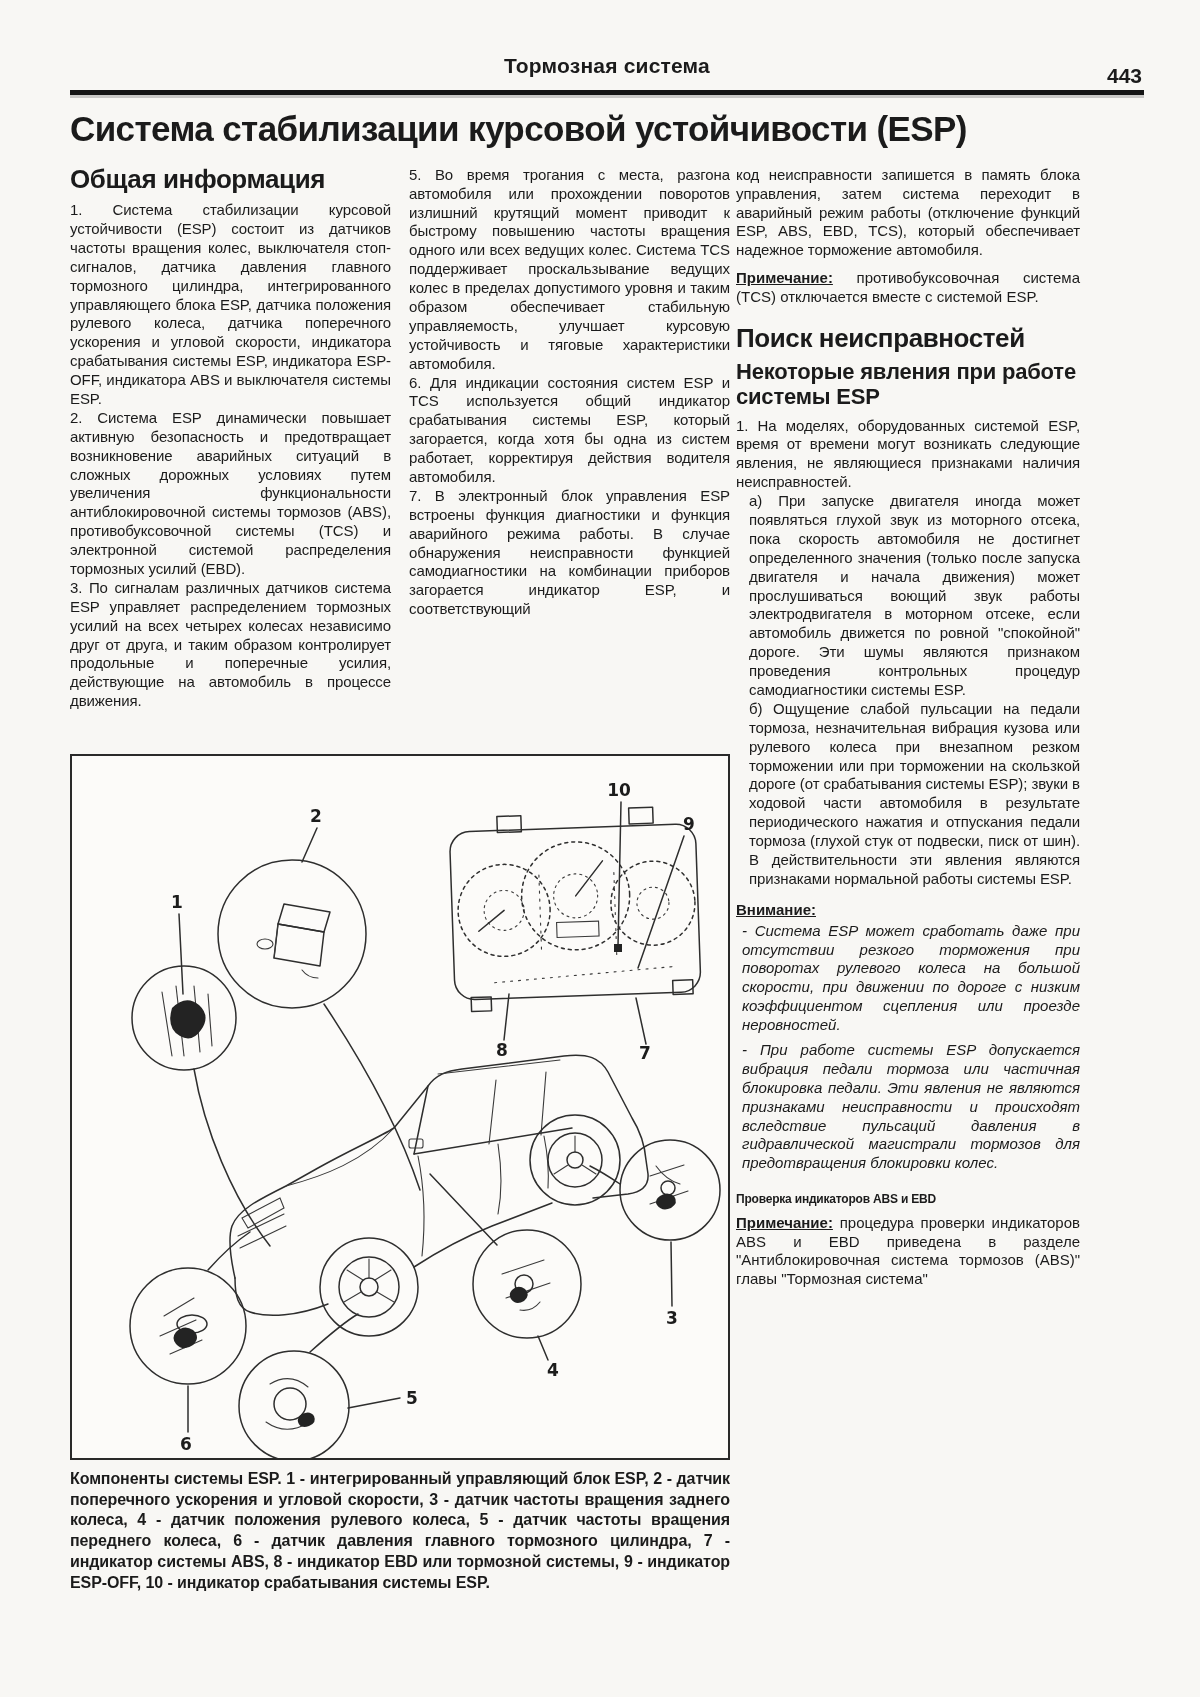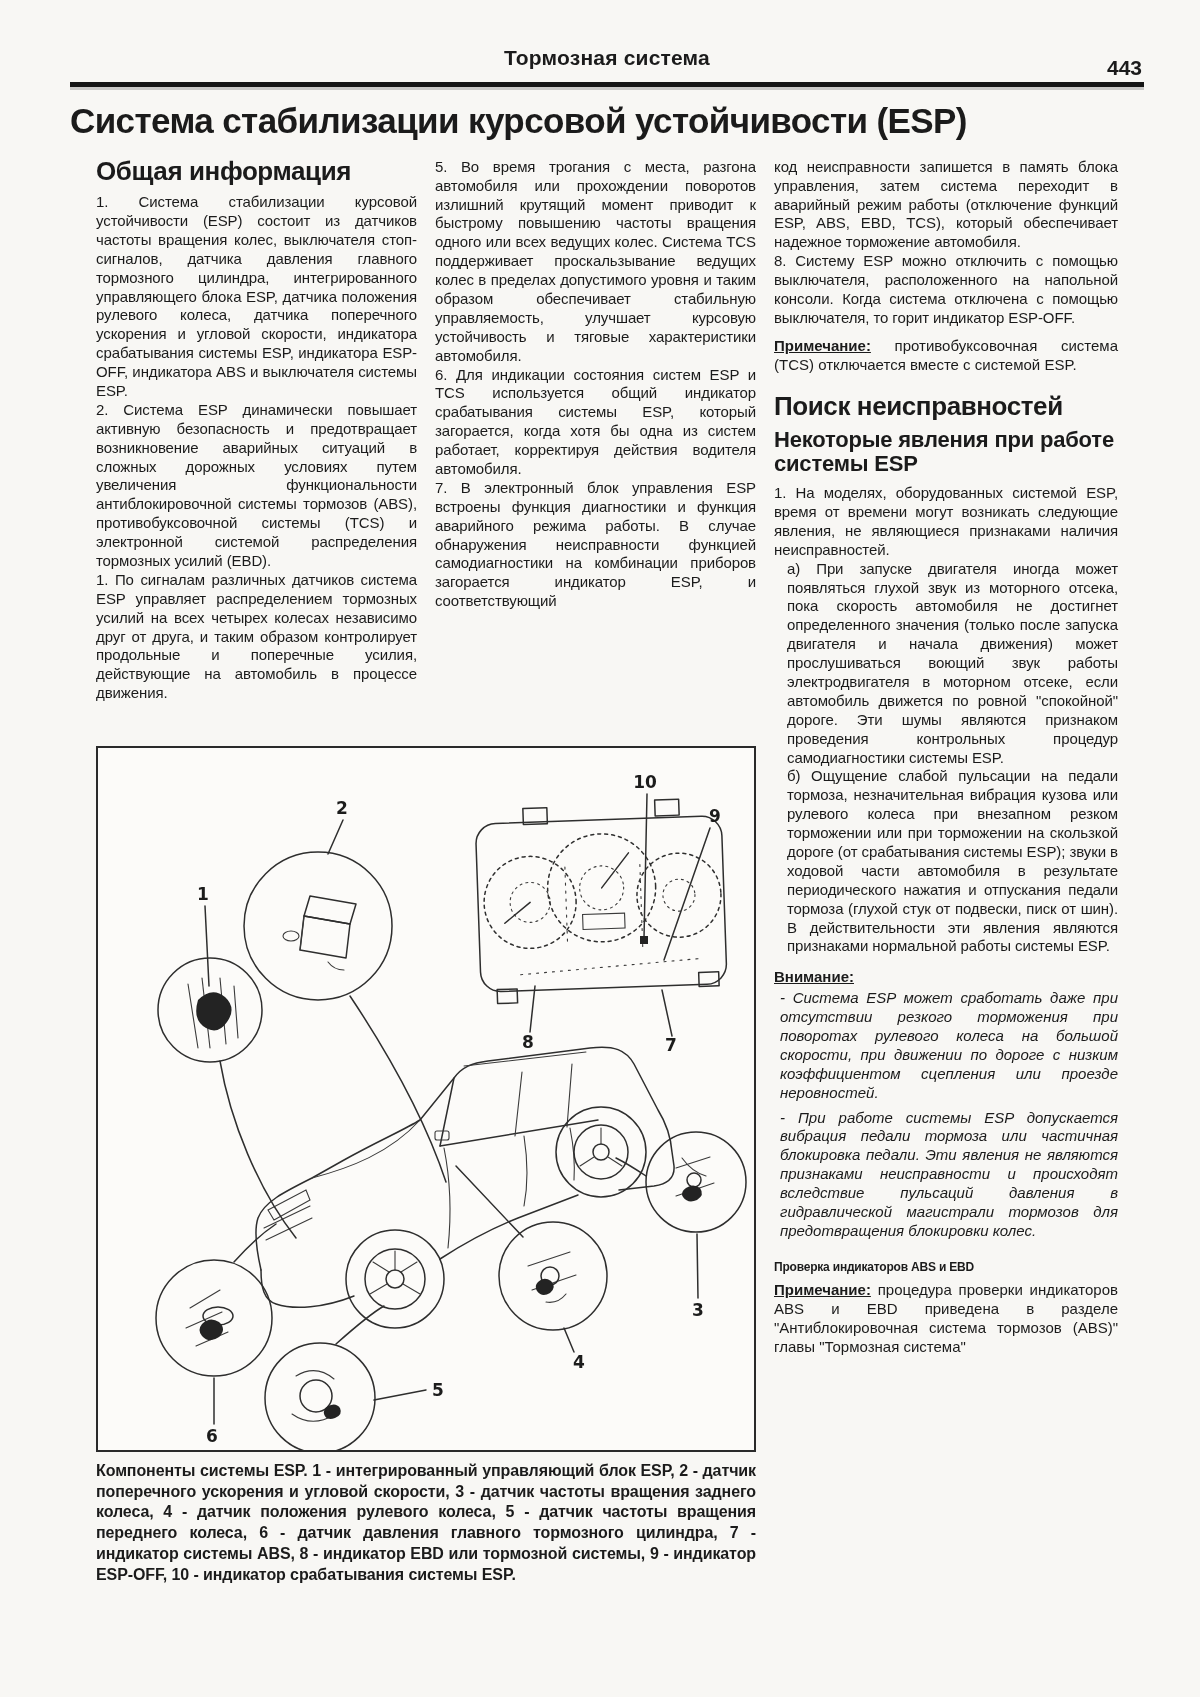--- a/index.html
+++ b/index.html
@@ -12,35 +12,35 @@
   }
   .paper{
     position:absolute;inset:0;
     background:#f8f7f4;
     padding:46px 56px 0 70px;
     box-sizing:border-box;
   }
   
   .pagehead{position:relative;height:34px;}
   .chapter{
-    text-align:center;font-weight:bold;font-size:21px;letter-spacing:.2px;
+    text-align:center;font-weight:bold;font-size:21px;letter-spacing:.2px;margin-top:8px;
   }
   .pagenum{
     position:absolute;right:2px;top:10px;font-size:21px;font-weight:bold;
   }
   .rule{
     height:5px;background:#151515;margin:2px 0 0 0;
     box-shadow:0 3px 0 rgba(40,40,40,.22);
   }
   h1.doc-title{
     font-size:35px;line-height:1.05;font-weight:bold;
     letter-spacing:-.6px;margin:16px 0 18px 0;
   }
   
-  .cols{display:flex;gap:18px;align-items:flex-start;justify-content:center;}
+  .cols{display:flex;gap:6px;align-items:flex-start;}
   .leftarea{width:660px;flex:none;}
   .rightcol{width:344px;flex:none;}
   .textrow{display:flex;gap:18px;height:584px;overflow:hidden;}
   .col{width:321px;flex:none;}
   p.body{
     margin:0;font-size:15px;line-height:1.26;text-align:justify;
     letter-spacing:-.1px;
   }
   h2.sec{
     font-size:26px;font-weight:bold;letter-spacing:-.4px;
@@ -92,21 +92,21 @@
   <h1 class="doc-title">Система стабилизации курсовой устойчивости (ESP)</h1>
 
   <div class="cols">
     <div class="leftarea">
 
       <div class="textrow">
         <div class="col">
           <h2 class="sec">Общая информация</h2>
           <p class="body">1. Система стабилизации курсовой устойчивости (ESP) состоит из датчиков частоты вращения колес, выключателя стоп-сигналов, датчика давления главного тормозного цилиндра, интегрированного управляющего блока ESP, датчика положения рулевого колеса, датчика поперечного ускорения и угловой скорости, индикатора срабатывания системы ESP, индикатора ESP-OFF, индикатора ABS и выключателя системы ESP.</p>
           <p class="body">2. Система ESP динамически повышает активную безопасность и предотвращает возникновение аварийных ситуаций в сложных дорожных условиях путем увеличения функциональности антиблокировочной системы тормозов (ABS), противобуксовочной системы (TCS) и электронной системой распределения тормозных усилий (EBD).</p>
-          <p class="body">1. По сигналам различных датчиков система ESP управляет распределением тормозных усилий на всех четырех колесах независимо друг от друга, и таким образом контролирует продольные и поперечные усилия, действующие на автомобиль в процессе движения.</p>
+          <p class="body">3. По сигналам различных датчиков система ESP управляет распределением тормозных усилий на всех четырех колесах независимо друг от друга, и таким образом контролирует продольные и поперечные усилия, действующие на автомобиль в процессе движения.</p>
         </div>
         <div class="col">
           <p class="body">5. Во время трогания с места, разгона автомобиля или прохождении поворотов излишний крутящий момент приводит к быстрому повышению частоты вращения одного или всех ведущих колес. Система TCS поддерживает проскальзывание ведущих колес в пределах допустимого уровня и таким образом обеспечивает стабильную управляемость, улучшает курсовую устойчивость и тяговые характеристики автомобиля.</p>
           <p class="body">6. Для индикации состояния систем ESP и TCS используется общий индикатор срабатывания системы ESP, который загорается, когда хотя бы одна из систем работает, корректируя действия водителя автомобиля.</p>
           <p class="body">7. В электронный блок управления ESP встроены функция диагностики и функция аварийного режима работы. В случае обнаружения неисправности функцией самодиагностики на комбинации приборов загорается индикатор ESP, и соответствующий</p>
         </div>
       </div>
 
       <div class="figure">
         <svg viewBox="0 0 656 702">
@@ -254,21 +254,20 @@
             <text x="600" y="568">3</text>
           </g>
         </svg>
       </div>
 
       <p class="caption">Компоненты системы ESP. 1 - интегрированный управляющий блок ESP, 2 - датчик поперечного ускорения и угловой скорости, 3 - датчик частоты вращения заднего колеса, 4 - датчик положения рулевого колеса, 5 - датчик частоты вращения переднего колеса, 6 - датчик давления главного тормозного цилиндра, 7 - индикатор системы ABS, 8 - индикатор EBD или тормозной системы, 9 - индикатор ESP-OFF, 10 - индикатор срабатывания системы ESP.</p>
     </div>
 
     <div class="rightcol">
       <p class="body">код неисправности запишется в память блока управления, затем система переходит в аварийный режим работы (отключение функций ESP, ABS, EBD, TCS), который обеспечивает надежное торможение автомобиля.</p>
-      <p class="body">8. Систему ESP можно отключить с помощью выключателя, расположенного на напольной консоли. Когда система отключена с помощью выключателя, то горит индикатор ESP-OFF.</p>
       <p class="note"><span class="lbl">Примечание:</span><span> противобуксовочная система (TCS) отключается вместе с системой ESP.</span></p>
 
       <h2 class="sec" style="margin-top:18px;">Поиск неисправностей</h2>
       <h3 class="sub" style="margin-top:4px;">Некоторые явления при работе системы ESP</h3>
       <p class="body">1. На моделях, оборудованных системой ESP, время от времени могут возникать следующие явления, не являющиеся признаками наличия неисправностей.</p>
       <p class="body list-item">а) При запуске двигателя иногда может появляться глухой звук из моторного отсека, пока скорость автомобиля не достигнет определенного значения (только после запуска двигателя и начала движения) может прослушиваться воющий звук работы электродвигателя в моторном отсеке, если автомобиль движется по ровной "спокойной" дороге. Эти шумы являются признаком проведения контрольных процедур самодиагностики системы ESP.</p>
       <p class="body list-item">б) Ощущение слабой пульсации на педали тормоза, незначительная вибрация кузова или рулевого колеса при внезапном резком торможении или при торможении на скользкой дороге (от срабатывания системы ESP); звуки в ходовой части автомобиля в результате периодического нажатия и отпускания педали тормоза (глухой стук от подвески, писк от шин). В действительности эти явления являются признаками нормальной работы системы ESP.</p>
 
       <p class="note" style="margin-top:12px;margin-bottom:2px;"><span class="lbl">Внимание:</span></p>
       <p class="att-item">- Система ESP может сработать даже при отсутствии резкого торможения при поворотах рулевого колеса на большой скорости, при движении по дороге с низким коэффициентом сцепления или проезде неровностей.</p>

